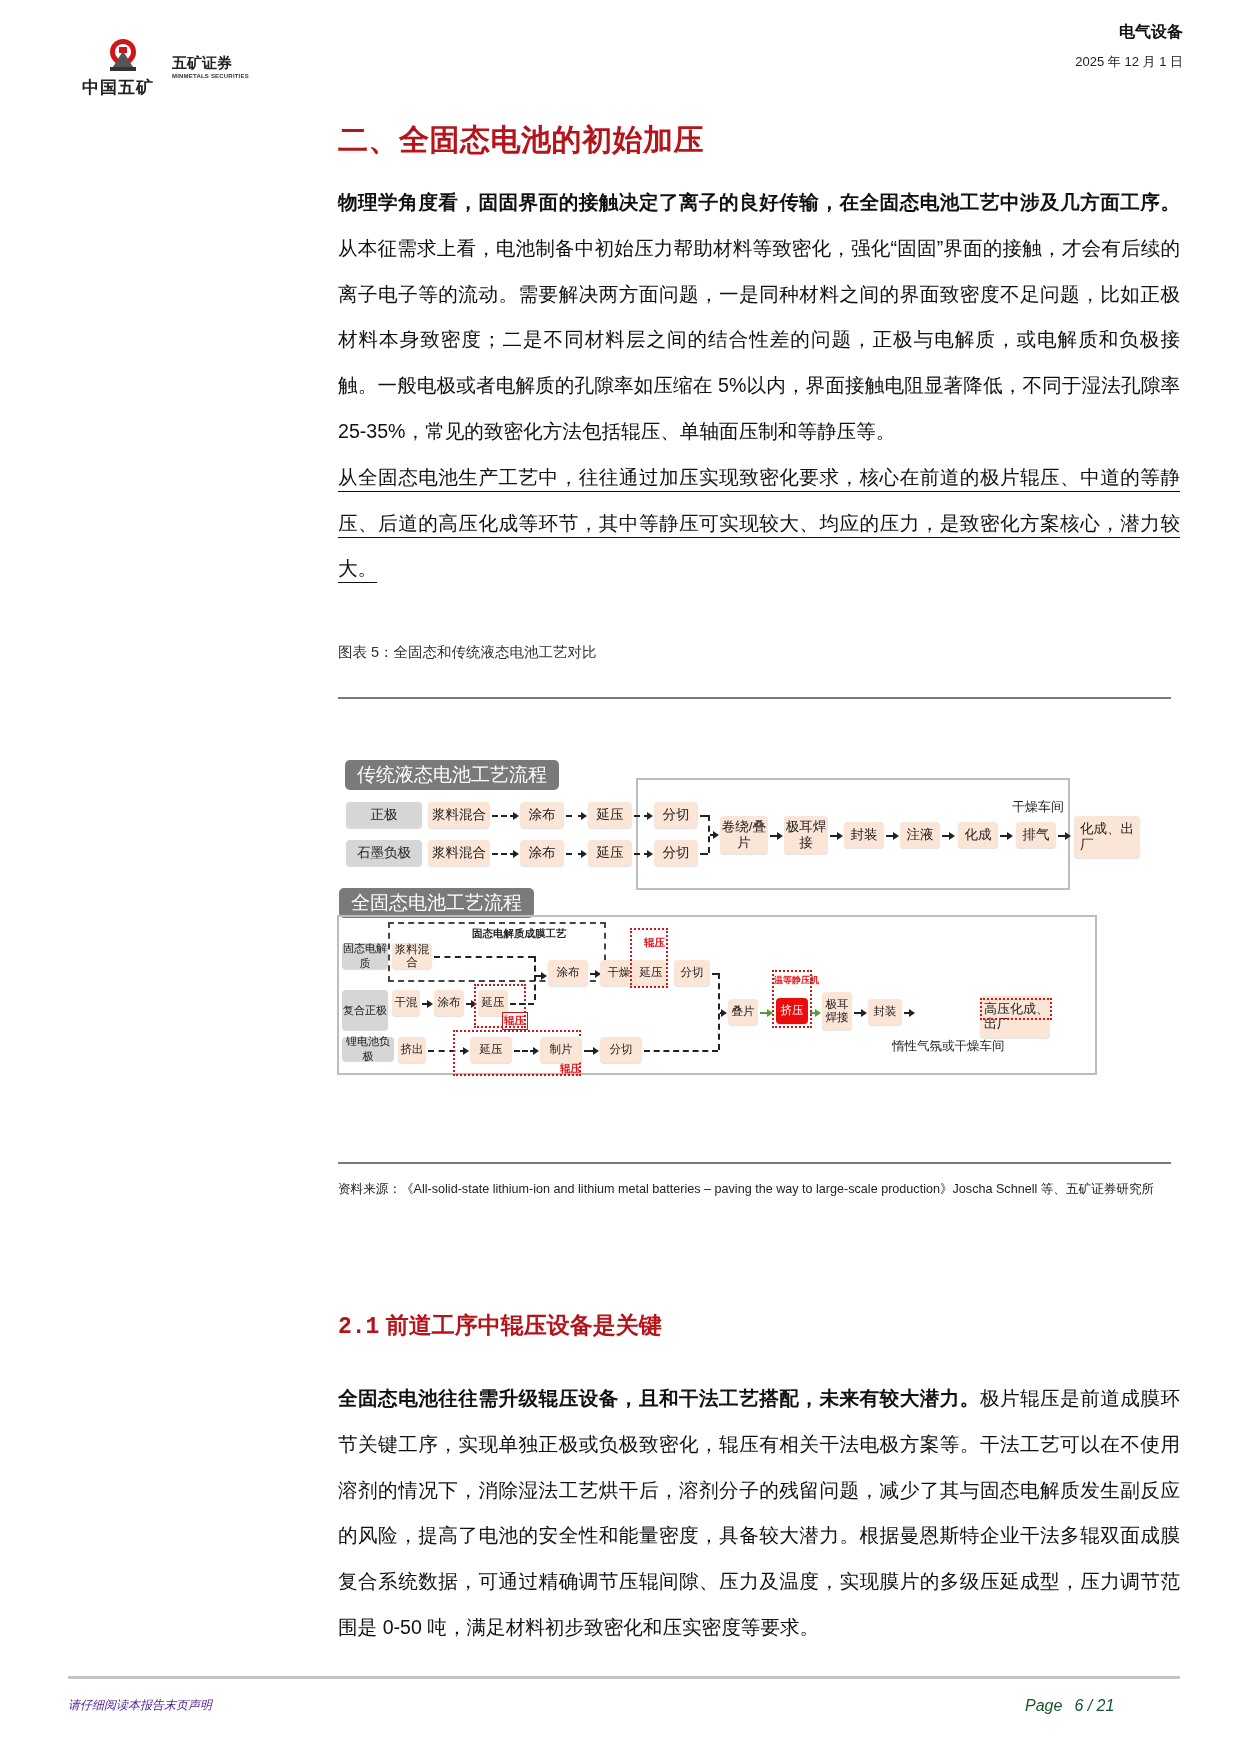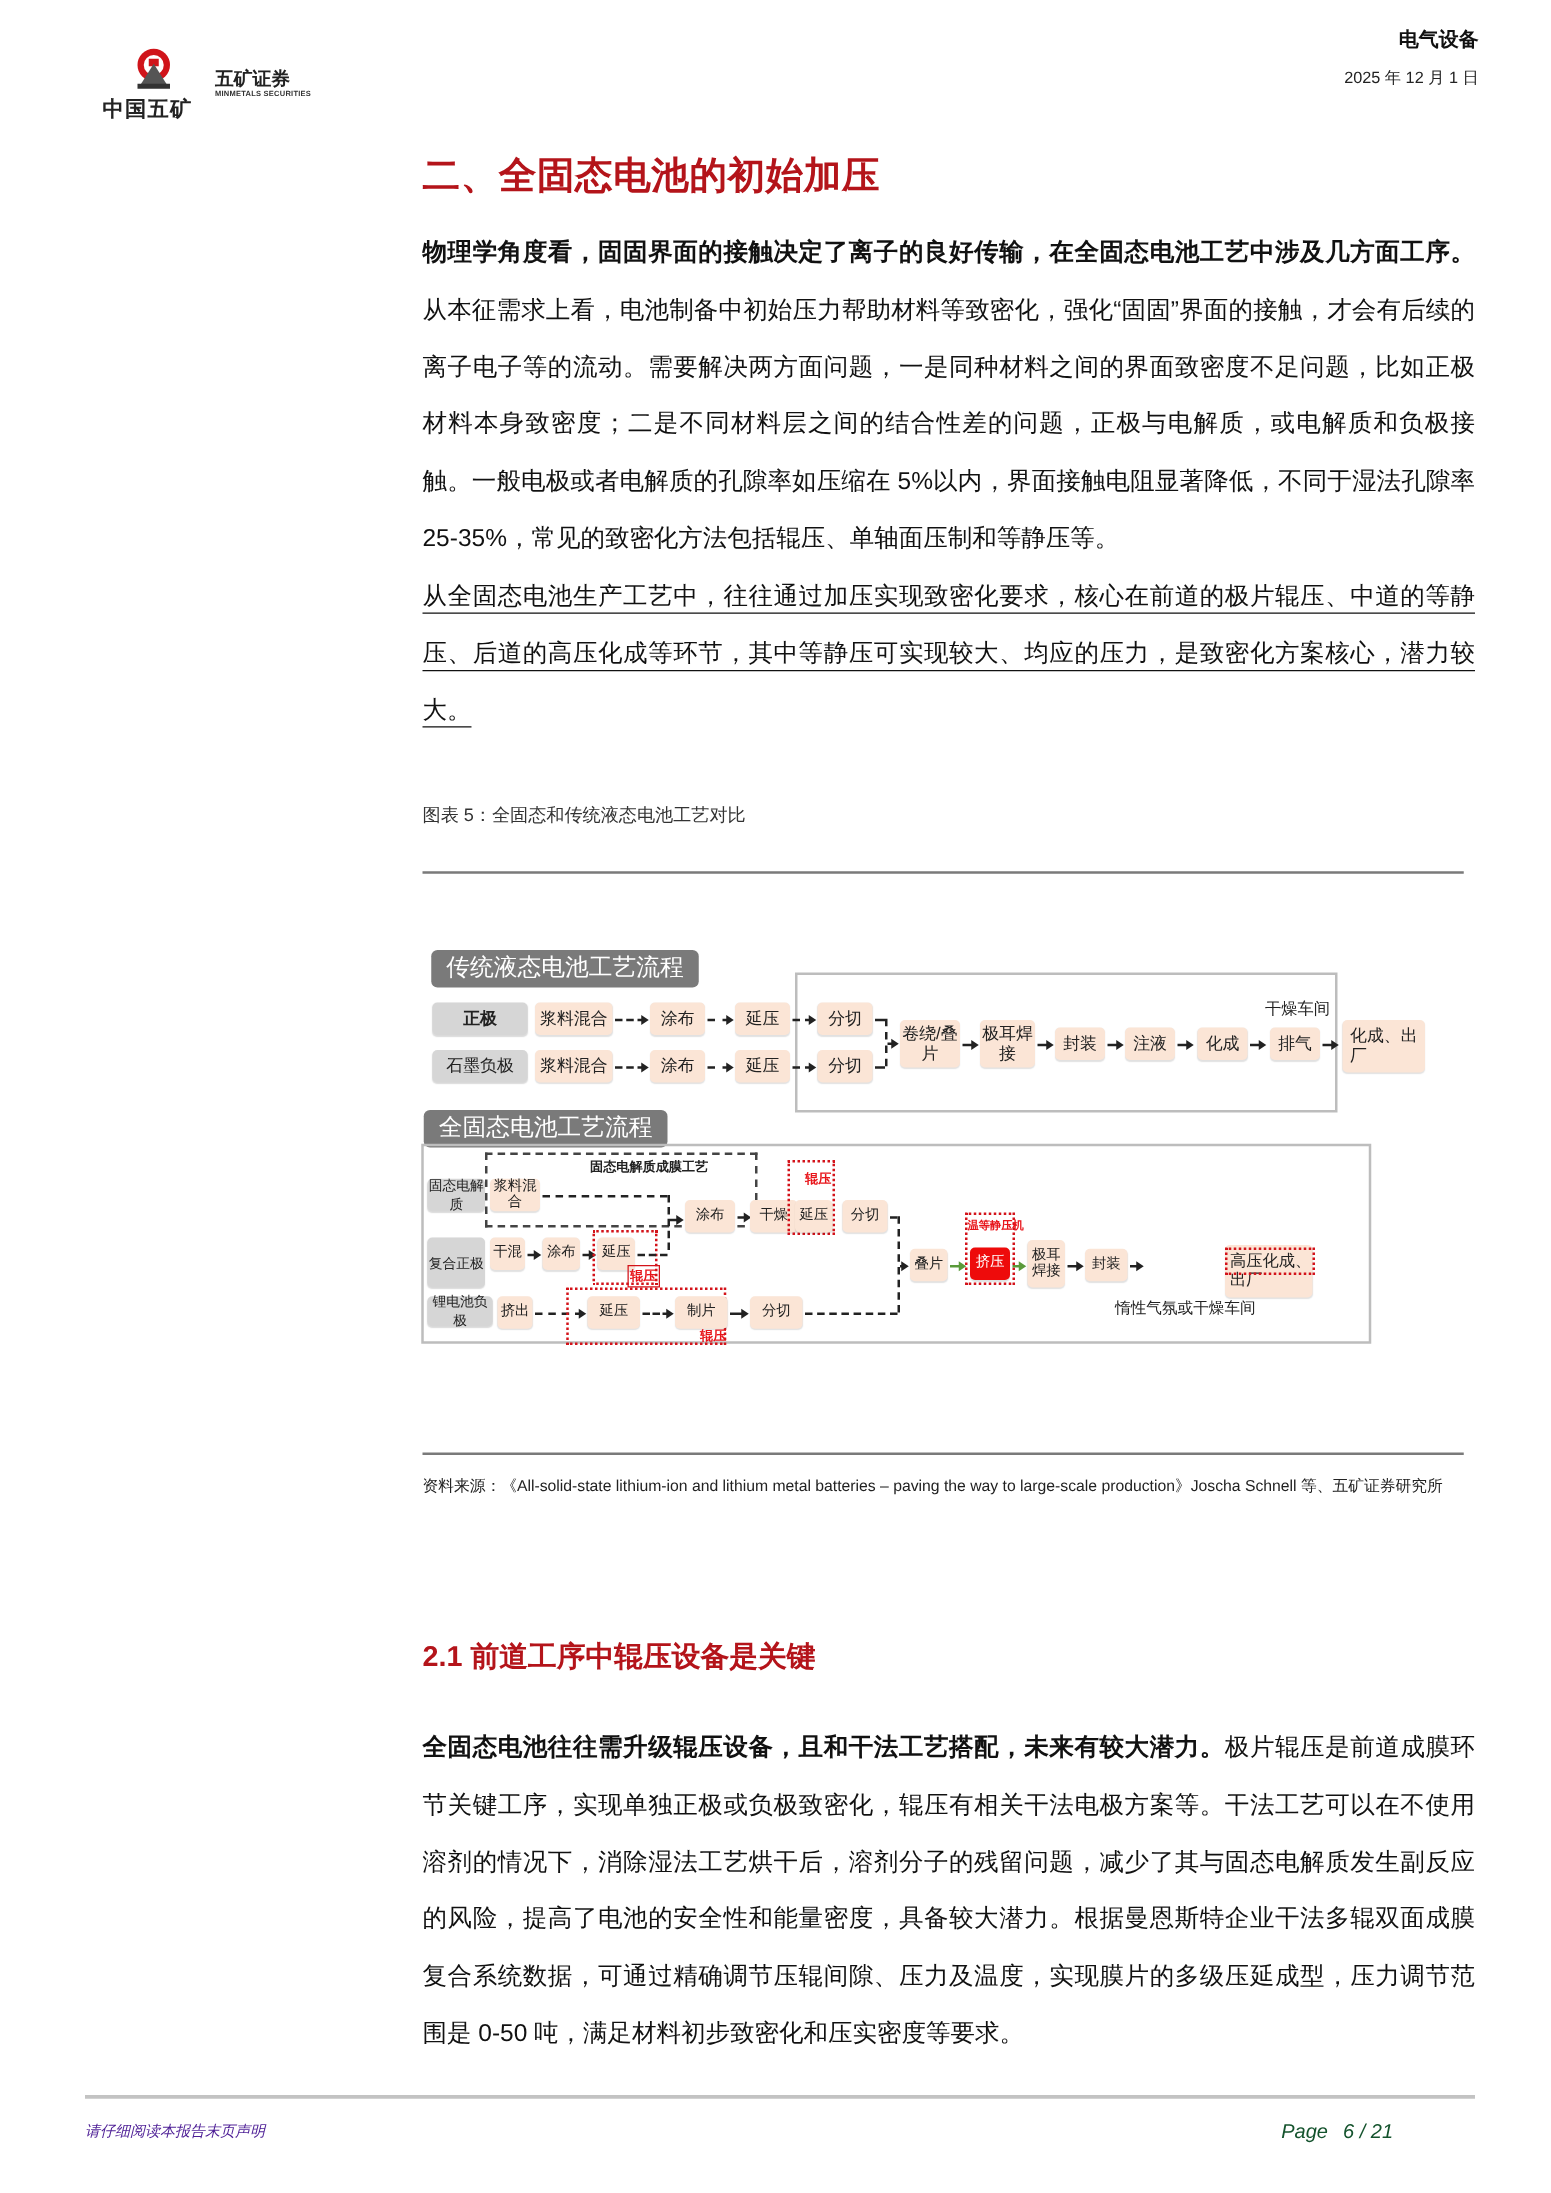--- a/index.html
+++ b/index.html
@@ -22,21 +22,21 @@
   .para { left:338px; width:842px; font-size:19.6px; line-height:45.8px; color:#111; text-align:justify; }
   .para b { font-weight:bold; }
   .para u { text-decoration:underline; text-underline-offset:7px; text-decoration-thickness:1px; }
   .p1 { top:180px; }
   .caption { left:338px; top:643px; font-size:14.5px; color:#333; white-space:nowrap; }
   .rule { left:338px; width:833px; height:2px; background:#7a7a7a; }
   .rule1 { top:697px; }
   .rule2 { top:1162px; }
   .source { left:338px; top:1172px; width:842px; font-size:12.6px; line-height:34px; color:#222; }
   .h2 { left:338px; top:1310px; font-size:23px; font-weight:bold; color:#b4141a; white-space:nowrap; }
-  .h2 .num { font-family:Liberation Sans, sans-serif; }
+  .h2 .num { font-family:Liberation Mono, monospace; }
   .p2 { top:1376px; }
 
   
   .frule { left:68px; top:1676px; width:1112px; height:3px; background:#c3c3c3; }
   .fleft { left:68px; top:1697px; font-size:12px; font-style:italic; color:#4c1d95; }
   .fright { left:1025px; top:1697px; font-size:16px; font-style:italic; color:#14532d; white-space:nowrap; }
   .fright .pg { margin-left:12px; }
 
   
   .diagram { left:336px; top:740px; width:846px; height:370px; }
@@ -85,21 +85,21 @@
 
 <div class="abs caption">图表 5：全固态和传统液态电池工艺对比</div>
 <div class="abs rule rule1"></div>
 
 <div class="abs diagram">
 
   <div class="tag" style="left:9px;top:20px;">传统液态电池工艺流程</div>
   <div class="frame" style="left:300px;top:38px;width:434px;height:112px;"></div>
   <div class="note" style="left:676px;top:58px;">干燥车间</div>
 
-  <div class="lbl" style="left:10px;top:62px;width:76px;height:26px;font-weight:bold;">正极</div>
+  <div class="lbl" style="left:10px;top:62px;width:76px;height:26px;">正极</div>
   <div class="box" style="left:92px;top:62px;width:62px;height:26px;">浆料混合</div>
   <div class="arrow" style="left:156px;top:75px;width:24px;"></div>
   <div class="box" style="left:184px;top:62px;width:44px;height:26px;">涂布</div>
   <div class="arrow" style="left:230px;top:75px;width:18px;"></div>
   <div class="box" style="left:252px;top:62px;width:44px;height:26px;">延压</div>
   <div class="arrow" style="left:298px;top:75px;width:16px;"></div>
   <div class="box" style="left:318px;top:62px;width:44px;height:26px;">分切</div>
 
   <div class="lbl" style="left:10px;top:100px;width:76px;height:26px;">石墨负极</div>
   <div class="box" style="left:92px;top:100px;width:62px;height:26px;">浆料混合</div>

